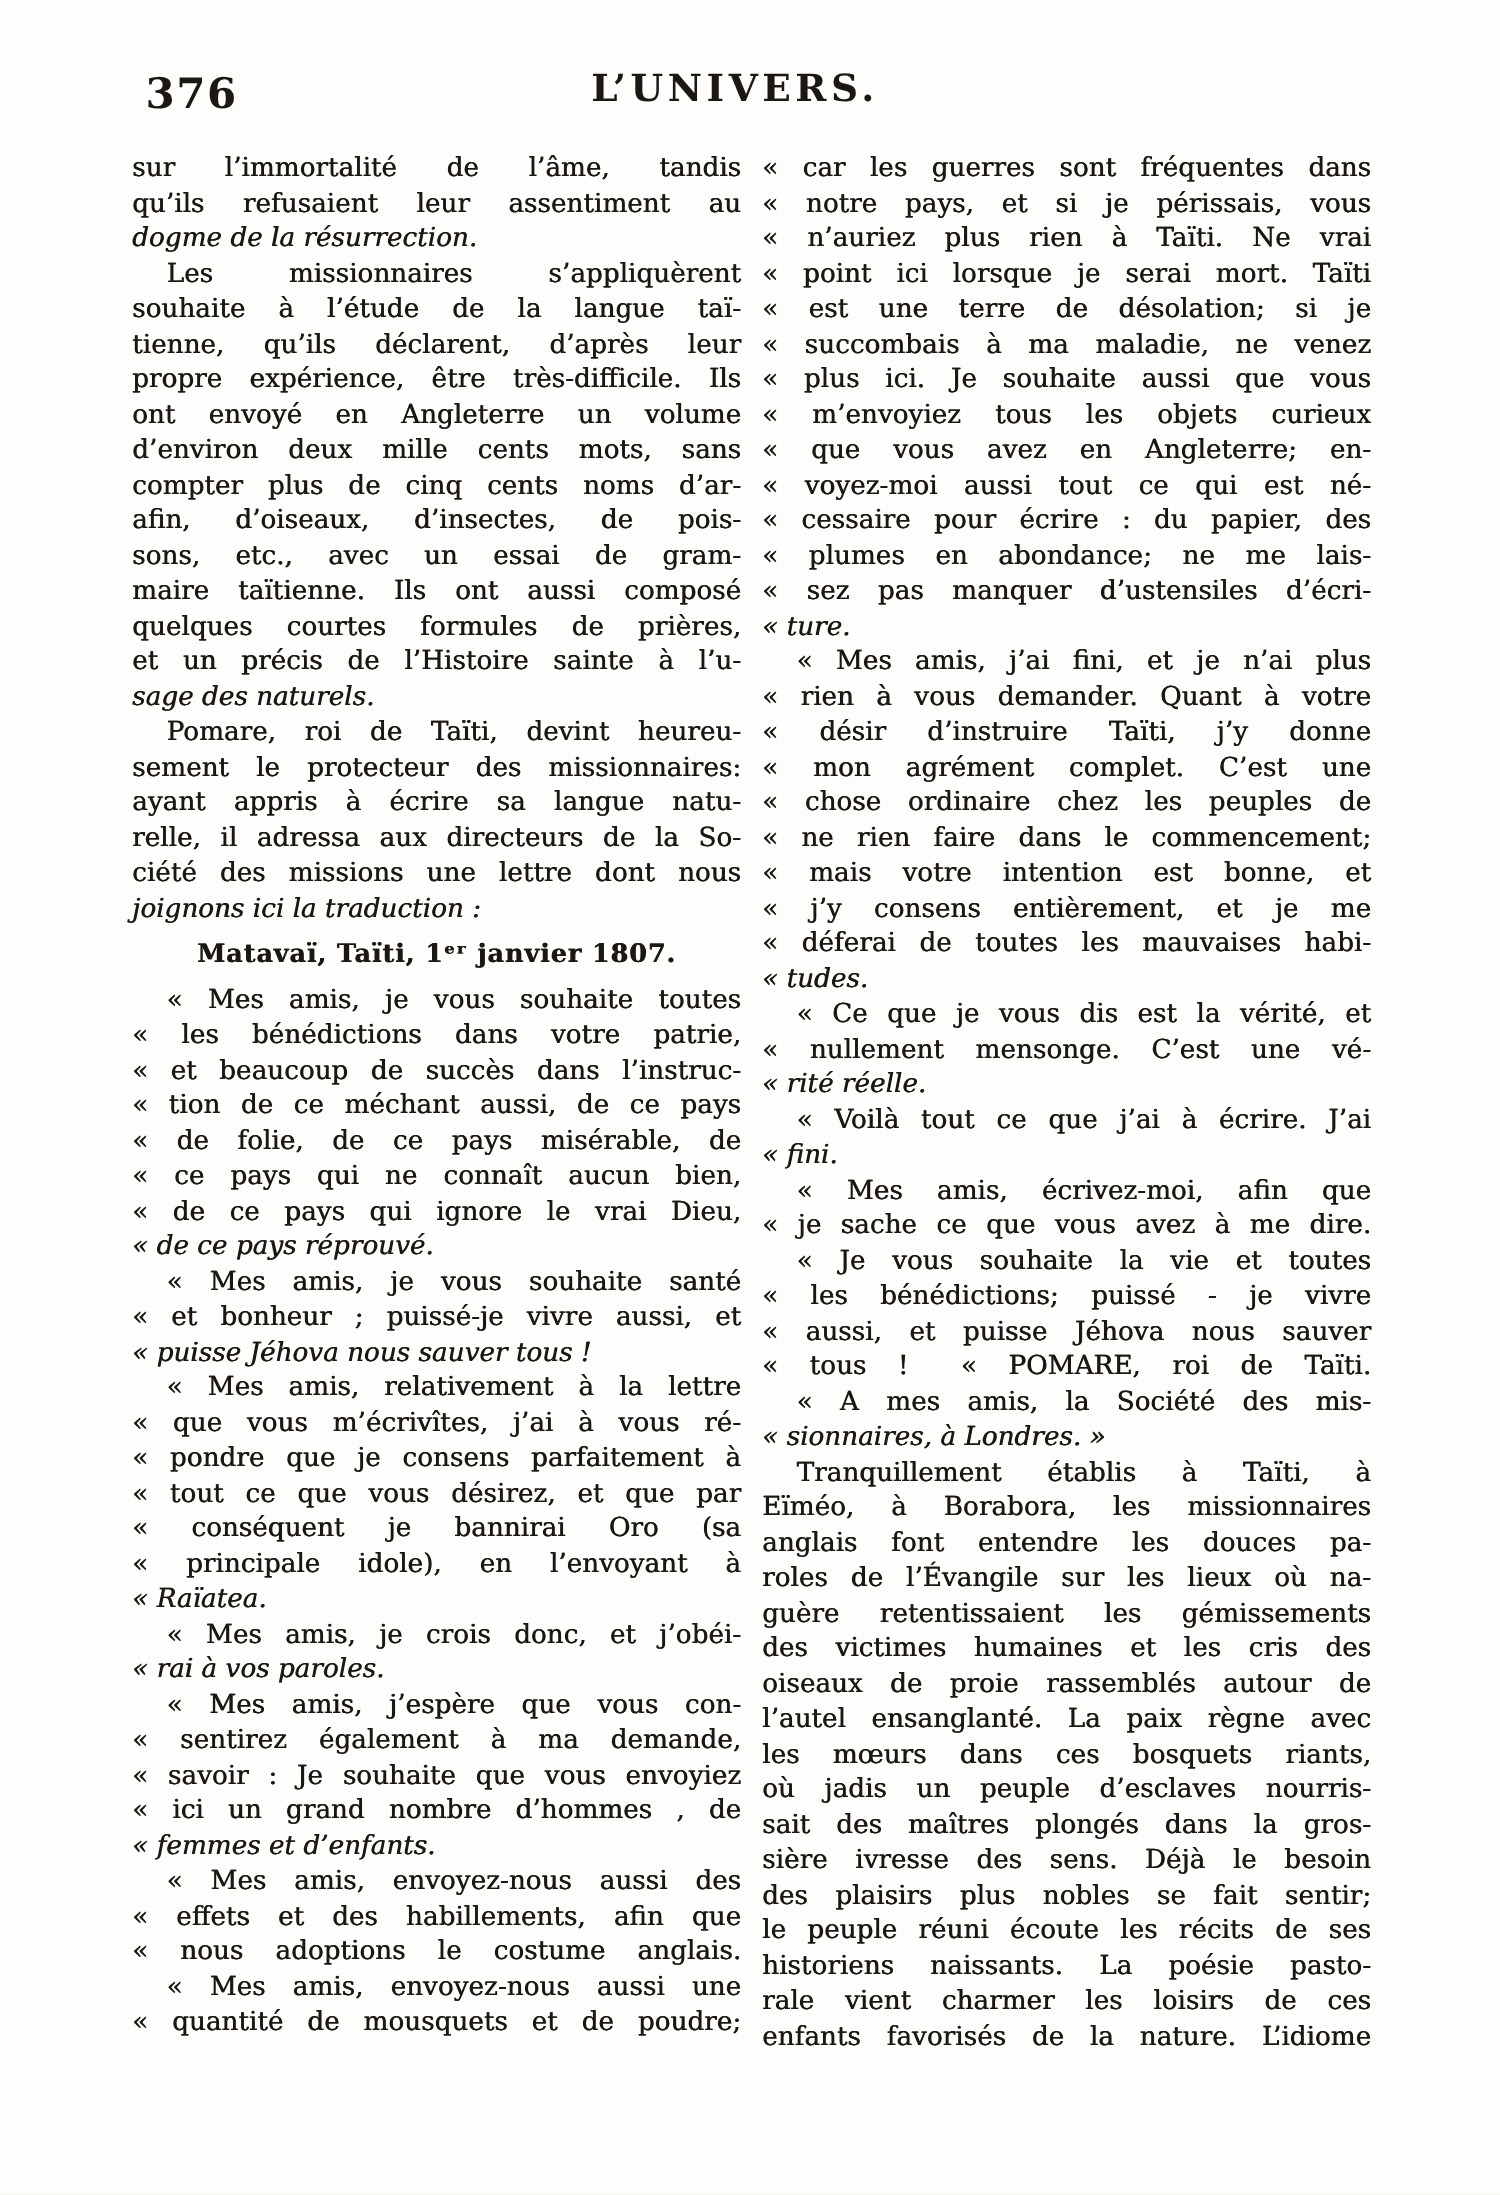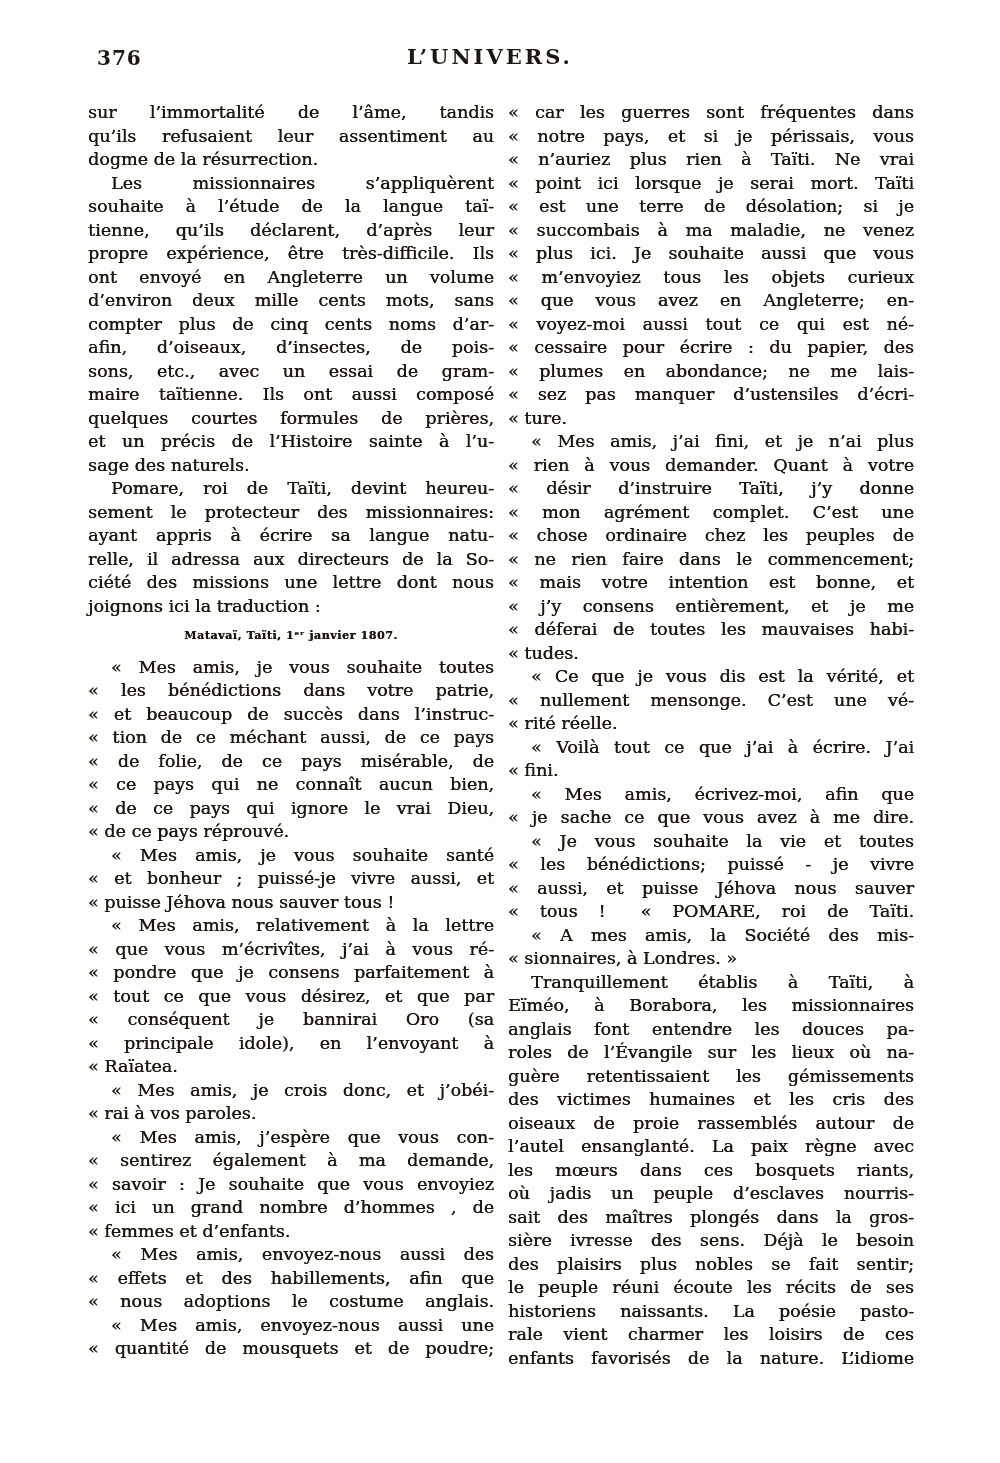--- a/index.html
+++ b/index.html
@@ -9,31 +9,31 @@
     height: 1463px;
     background: #fdfdfb;
     font-family: "DejaVu Serif", "Liberation Serif", serif;
     color: #1c1713;
     overflow: hidden;
   }
   .pagenum {
     position: absolute;
     top: 46px;
     left: 97px;
-    font-size: 20px;
+    font-size: 28px;
     font-weight: bold;
     letter-spacing: 1px;
   }
   .masthead {
     position: absolute;
     top: 44px;
     left: 0;
     width: 980px;
     text-align: center;
-    font-size: 21px;
+    font-size: 25px;
     font-weight: bold;
     letter-spacing: 3px;
   }
   .cols {
     position: absolute;
     top: 90px;
     left: 88px;
     display: flex;
     gap: 14px;
   }
@@ -43,26 +43,26 @@
     line-height: 23.5px;
     text-shadow: 0.35px 0 0 currentColor;
     margin-top: 11px;
   }
   .line {
     text-align: justify;
     text-align-last: justify;
     min-height: 23.5px;
     white-space: normal;
   }
-  .line.end { text-align-last: left; }
+  .line.end { text-align-last: left; font-style: italic; }
   .line.in { text-indent: 23px; }
   .line.date {
     text-align: center;
     text-align-last: center;
-    font-size: 11px;
+    font-size: 17px;
     font-weight: bold;
     letter-spacing: 0.6px;
     line-height: 20px;
     margin: 8px 0 6px;
     text-indent: 0;
   }
 </style>
 </head>
 <body>
 

